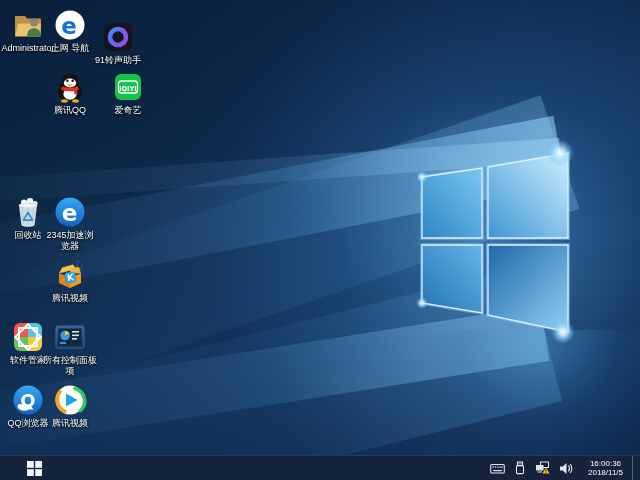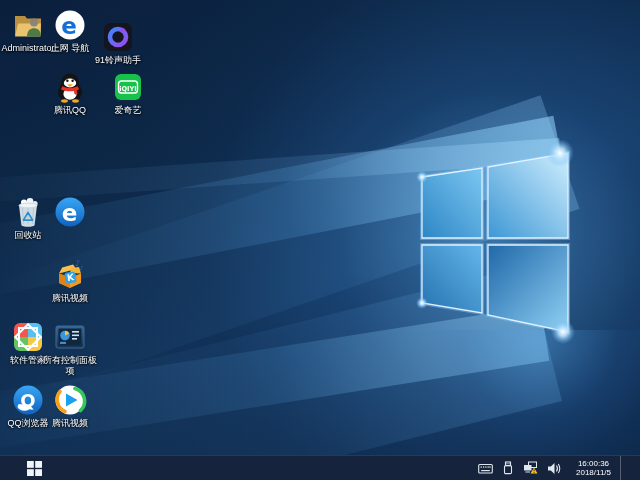--- a/index.html
+++ b/index.html
@@ -29,21 +29,21 @@
   
   .cell{position:absolute;width:56px;text-align:center;cursor:default;}
   .cell svg{display:block;margin:0 auto;}
   .lbl{margin-top:1px;font-size:9px;line-height:11px;color:#fff;word-break:break-all;
     text-shadow:0 1px 2px rgba(0,0,0,.95),1px 0 2px rgba(0,0,0,.7);}
 
   
   .taskbar{position:absolute;left:0;bottom:0;width:640px;height:25px;background:#15233c;
     border-top:1px solid rgba(70,100,140,.35);box-sizing:border-box;display:flex;align-items:center;}
   .start{width:68px;height:100%;display:flex;align-items:center;justify-content:center;}
-  .tray{margin-left:auto;height:100%;display:flex;align-items:center;gap:9px;padding-right:14px;}
+  .tray{margin-left:auto;height:100%;display:flex;align-items:center;gap:9px;padding-right:2px;}
   .clock{color:#fff;font-size:8px;line-height:9.5px;text-align:center;margin-left:6px;white-space:nowrap;}
   .showdesk{width:5px;height:100%;border-left:1px solid rgba(255,255,255,.28);}
 </style>
 </head>
 <body>
 
 <div class="screen">
 
   <svg width="0" height="0" style="position:absolute" aria-hidden="true">
     <defs>
@@ -192,20 +192,21 @@
     </svg>
     <div class="lbl">腾讯QQ</div>
   </div>
 
 
   <div class="cell" style="left:42px;top:195px">
     <svg width="34" height="34" viewBox="0 0 34 34">
       <circle cx="17" cy="17" r="14.5" fill="url(#gBlue)"></circle>
       <text x="16.5" y="25.5" text-anchor="middle" font-size="23" font-weight="bold" fill="#ffffff" font-family="DejaVu Sans, sans-serif">e</text>
     </svg>
+    <div class="lbl">2345加速浏览器</div>
   </div>
 
   <div class="cell" style="left:42px;top:258px">
     <svg width="34" height="34" viewBox="0 0 34 34">
       <path d="M6 15.5 l3.2-6 11-3 2.8 4.5 z" fill="#f8c14a"></path>
       <path d="M28 15.5 l-2-6.5 -8 1 -1 5 z" fill="#f5b334"></path>
       <path d="M6 15.5 l11 4 11-4 v9.5 l-11 5 -11-5 z" fill="#f09a1f"></path>
       <path d="M6 15.5 l11 4 v10.5 l-11-5 z" fill="#e08314"></path>
       <g transform="rotate(-8 17.5 19.5)">
         <rect x="12" y="14" width="11" height="11" rx="3" fill="#2fa3e8"></rect>

